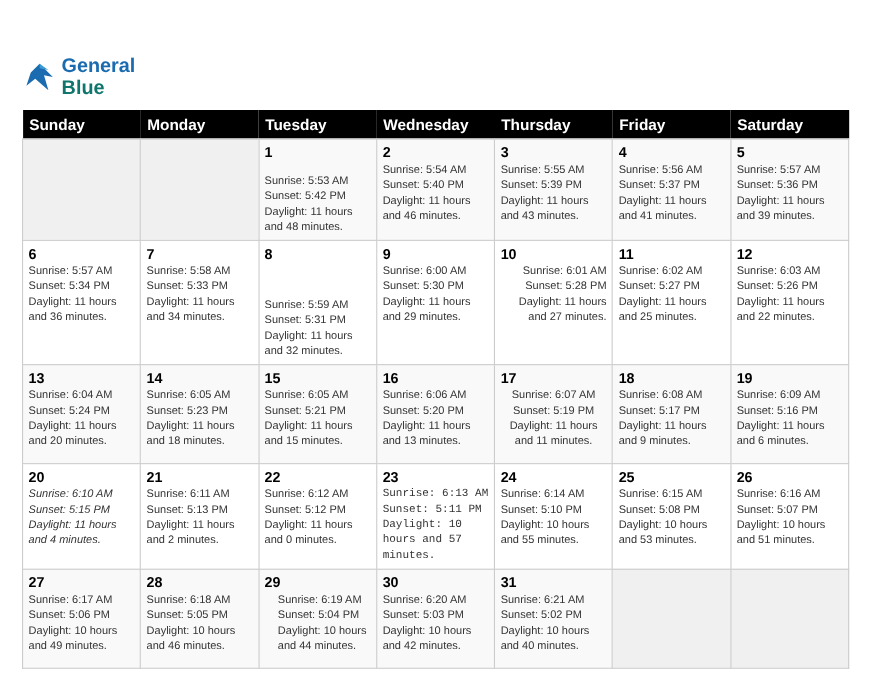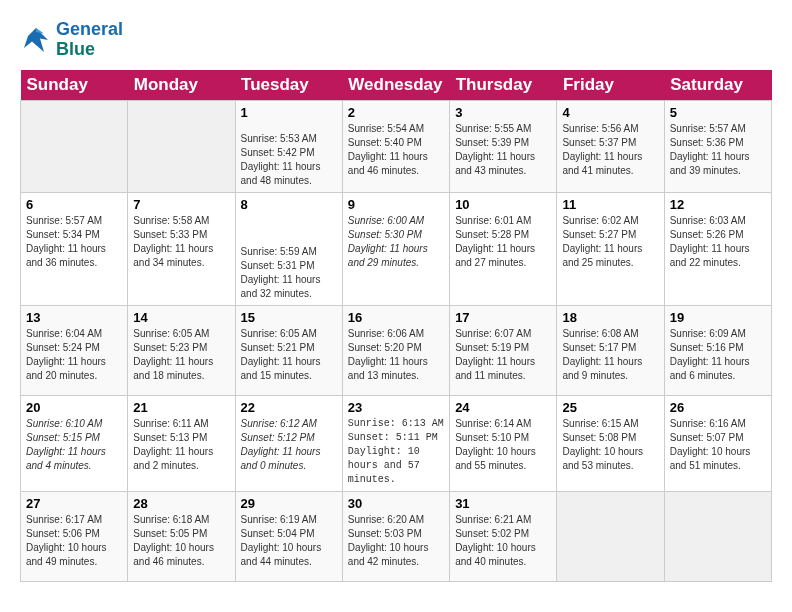--- a/index.html
+++ b/index.html
@@ -8,20 +8,21 @@
       background: #fff;
       width: 792px;
       min-height: 612px;
       padding: 20px;
     }
     .header {
       display: flex;
       justify-content: space-between;
       align-items: flex-start;
       margin-bottom: 10px;
+      margin-top: 30px;
     }
     .logo {
       display: flex;
       align-items: center;
       gap: 4px;
     }
     .logo-text {
       font-size: 18px;
       font-weight: bold;
       color: #333;
@@ -45,25 +46,25 @@
     .location-title {
       font-size: 16px;
       color: #555;
     }
     table {
       width: 100%;
       border-collapse: collapse;
       font-size: 11px;
     }
     thead tr th {
-      background-color: #be185d;
+      background-color: #000000;
       color: white;
       text-align: left;
       padding: 5px 6px;
-      font-size: 17px;
+      font-size: 14px;
       font-weight: bold;
     }
     tbody tr td {
       border: 1px solid #ccc;
       vertical-align: top;
       padding: 4px 5px;
       width: 14.28%;
       min-height: 80px;
       height: 90px;
     }
@@ -169,27 +170,27 @@
 Daylight: 11 hours and 34 minutes.</div>
         </td>
         <td>
           <span class="day-number">8</span>
           <div class="day-info" style="white-space: pre-line; margin-top: 33px;">Sunrise: 5:59 AM
 Sunset: 5:31 PM
 Daylight: 11 hours and 32 minutes.</div>
         </td>
         <td>
           <span class="day-number">9</span>
-          <div class="day-info" style="white-space: pre-line; font-style: italic;">Sunrise: 6:00 AM
+          <div class="day-info" style="white-space: pre-line;">Sunrise: 6:00 AM
 Sunset: 5:30 PM
 Daylight: 11 hours and 29 minutes.</div>
         </td>
         <td>
           <span class="day-number">10</span>
-          <div class="day-info" style="white-space: pre-line;">Sunrise: 6:01 AM
+          <div class="day-info" style="white-space: pre-line; text-align: right;">Sunrise: 6:01 AM
 Sunset: 5:28 PM
 Daylight: 11 hours and 27 minutes.</div>
         </td>
         <td>
           <span class="day-number">11</span>
           <div class="day-info" style="white-space: pre-line;">Sunrise: 6:02 AM
 Sunset: 5:27 PM
 Daylight: 11 hours and 25 minutes.</div>
         </td>
         <td>
@@ -219,21 +220,21 @@
 Daylight: 11 hours and 15 minutes.</div>
         </td>
         <td>
           <span class="day-number">16</span>
           <div class="day-info" style="white-space: pre-line;">Sunrise: 6:06 AM
 Sunset: 5:20 PM
 Daylight: 11 hours and 13 minutes.</div>
         </td>
         <td>
           <span class="day-number">17</span>
-          <div class="day-info" style="white-space: pre-line;">Sunrise: 6:07 AM
+          <div class="day-info" style="white-space: pre-line; text-align: center;">Sunrise: 6:07 AM
 Sunset: 5:19 PM
 Daylight: 11 hours and 11 minutes.</div>
         </td>
         <td>
           <span class="day-number">18</span>
           <div class="day-info" style="white-space: pre-line;">Sunrise: 6:08 AM
 Sunset: 5:17 PM
 Daylight: 11 hours and 9 minutes.</div>
         </td>
         <td>
@@ -251,21 +252,21 @@
 Daylight: 11 hours and 4 minutes.</div>
         </td>
         <td>
           <span class="day-number">21</span>
           <div class="day-info" style="white-space: pre-line;">Sunrise: 6:11 AM
 Sunset: 5:13 PM
 Daylight: 11 hours and 2 minutes.</div>
         </td>
         <td>
           <span class="day-number">22</span>
-          <div class="day-info" style="white-space: pre-line; font-style: italic;">Sunrise: 6:12 AM
+          <div class="day-info" style="white-space: pre-line;">Sunrise: 6:12 AM
 Sunset: 5:12 PM
 Daylight: 11 hours and 0 minutes.</div>
         </td>
         <td>
           <span class="day-number">23</span>
           <div class="day-info" style="white-space: pre-line; font-family: Liberation Mono, monospace;">Sunrise: 6:13 AM
 Sunset: 5:11 PM
 Daylight: 10 hours and 57 minutes.</div>
         </td>
         <td>
@@ -295,21 +296,21 @@
 Daylight: 10 hours and 49 minutes.</div>
         </td>
         <td>
           <span class="day-number">28</span>
           <div class="day-info" style="white-space: pre-line;">Sunrise: 6:18 AM
 Sunset: 5:05 PM
 Daylight: 10 hours and 46 minutes.</div>
         </td>
         <td>
           <span class="day-number">29</span>
-          <div class="day-info" style="white-space: pre-line;">Sunrise: 6:19 AM
+          <div class="day-info" style="white-space: pre-line; margin-left: 12px;">Sunrise: 6:19 AM
 Sunset: 5:04 PM
 Daylight: 10 hours and 44 minutes.</div>
         </td>
         <td>
           <span class="day-number">30</span>
           <div class="day-info" style="white-space: pre-line;">Sunrise: 6:20 AM
 Sunset: 5:03 PM
 Daylight: 10 hours and 42 minutes.</div>
         </td>
         <td>

